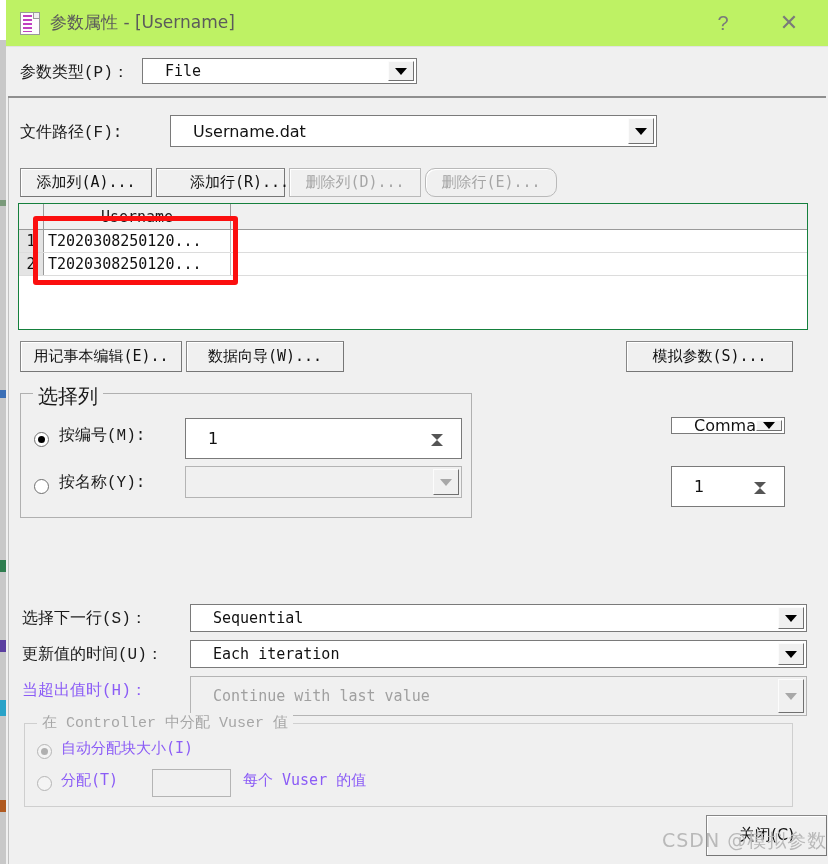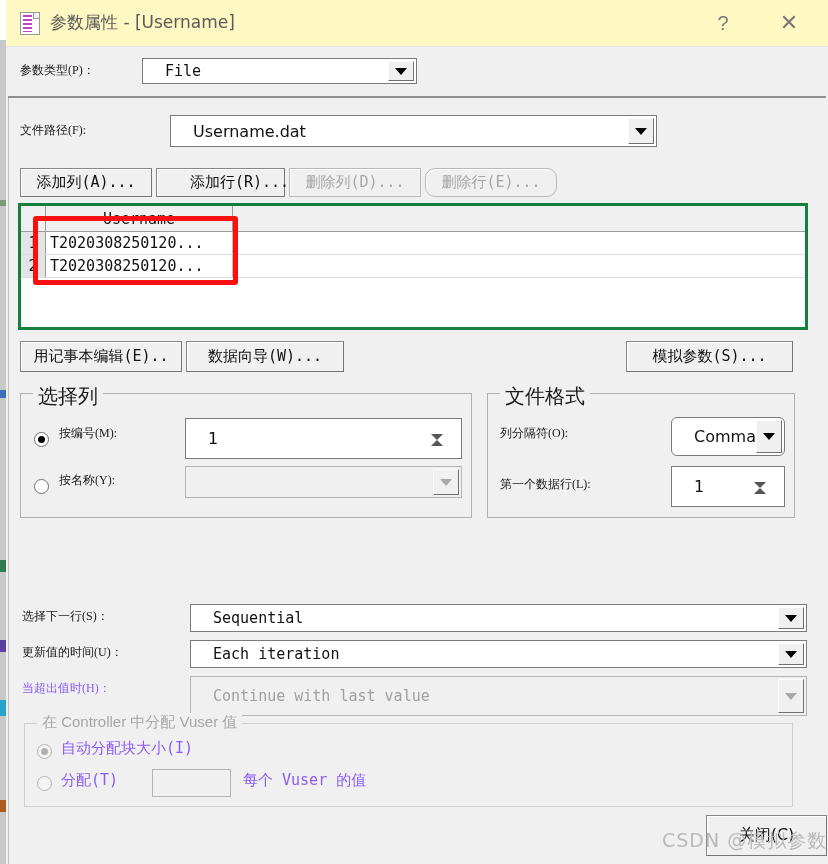--- a/index.html
+++ b/index.html
@@ -30,21 +30,21 @@
       #5b3fa0 640px,#5b3fa0 652px,
       #c8c8c8 652px,#c8c8c8 700px,
       #2aa3c8 700px,#2aa3c8 716px,
       #c8c8c8 716px,#c8c8c8 800px,
       #b05a20 800px,#b05a20 812px,
       #c8c8c8 812px,#c8c8c8 864px);
   }
   
   .titlebar{
     position:absolute;left:6px;top:0;width:822px;height:46px;
-    background:#fef9c3;
+    background:#bef264;
     border-bottom:1px solid #e2e2e2;
   }
   .title-icon{
     position:absolute;left:14px;top:12px;width:20px;height:23px;
     background:#fdfdfd;border:1px solid #9a9a9a;
     box-sizing:border-box;
   }
   .title-icon:before{
     content:"";position:absolute;left:2px;top:2px;width:9px;height:17px;
     background:
@@ -76,22 +76,22 @@
   }
   .body-panel{
     position:absolute;left:8px;top:98px;width:820px;height:766px;
     background:#f0f0f0;border-left:1px solid #c0c0c0;
     box-sizing:border-box;
   }
 
   
   .lbl{
     position:absolute;
-    font-size:12px;color:#1a1a1a;white-space:nowrap;
-    font-family:Liberation Serif, serif;
+    font-size:16px;color:#1a1a1a;white-space:nowrap;
+    font-family:Liberation Mono, monospace;
   }
   .lbl.mono{ font-family:"DejaVu Sans Mono","Liberation Mono",monospace; font-size:15px;}
   .lbl.dis{color:#8b5cf6;}
 
   
   .field{
     position:absolute;box-sizing:border-box;
     background:#ffffff;
     border:1px solid #7a7a7a;
     font-family:"DejaVu Sans Mono","Liberation Mono",monospace;
@@ -135,21 +135,21 @@
     font-size:16px;color:#111;
     display:flex;align-items:center;justify-content:center;
     white-space:nowrap;
   }
   .btn.dis{color:#a6a6a6;border-color:#b9b9b9;}
   .btn.mono{font-family:"DejaVu Sans Mono","Liberation Mono",monospace;font-size:15px;}
 
   
   .grid{
     position:absolute;left:18px;top:203px;width:790px;height:127px;
-    background:#ffffff;border:3px solid #15803d;box-sizing:border-box;
+    background:#ffffff;border:1px solid #15803d;box-sizing:border-box;
   }
   .grid-head{
     position:absolute;left:0;top:0;right:0;height:26px;
     background:#f0f0f0;border-bottom:1px solid #9a9a9a;box-sizing:border-box;
   }
   .grid-head .corner{
     position:absolute;left:0;top:0;width:25px;height:25px;
     background:#f0f0f0;border-right:1px solid #9a9a9a;box-sizing:border-box;
   }
   .grid-head .colhdr{
@@ -185,21 +185,21 @@
   .group{
     position:absolute;box-sizing:border-box;
     border:1px solid #b0b0b0;
   }
   .group > .gtitle{
     position:absolute;top:-11px;left:12px;background:#f0f0f0;padding:0 5px;
     font-size:20px;color:#1a1a1a;white-space:nowrap;
     font-family:"DejaVu Sans","Liberation Sans",sans-serif;
   }
   .group.dis{border-color:#cfcfcf;}
-  .group.dis > .gtitle{color:#a6a6a6;font-family:Liberation Sans, sans-serif;font-size:15px;}
+  .group.dis > .gtitle{color:#a6a6a6;font-family:Liberation Mono, monospace;font-size:15px;}
 
   
   .radio{
     position:absolute;width:15px;height:15px;border-radius:50%;
     border:1px solid #6f6f6f;background:#ffffff;box-sizing:border-box;
   }
   .radio.on:after{
     content:"";position:absolute;left:3px;top:3px;width:7px;height:7px;
     border-radius:50%;background:#000;
   }
@@ -288,26 +288,21 @@
       <span class="dn"><i></i></span>
     </span>
   </div>
   <div class="field sans dis" style="left:185px;top:466px;width:277px;height:32px;">
     <span class="val"></span>
     <span class="combo-arrow dis">
         <i></i>
       </span>
   </div>
 
-  <div class="group" style="left:487px;top:393px;width:308px;height:125px;">
-    <span class="gtitle">文件格式</span>
-    <span class="lbl" style="left:12px;top:31px;">列分隔符(O):</span>
-    <span class="lbl" style="left:12px;top:82px;">第一个数据行(L):</span>
-  </div>
-  <div class="field sans" style="left:671px;top:417px;width:114px;height:39px;border-radius:6px;">
+  <div class="field sans" style="left:671px;top:417px;width:114px;height:17px;">
     <span class="val">Comma</span>
     <span class="combo-arrow">
         <i></i>
       </span>
   </div>
   <div class="field sans" style="left:671px;top:466px;width:114px;height:41px;">
     <span class="val">1</span>
     <span class="spin">
       <span class="up"><i></i></span>
       <span class="dn"><i></i></span>

